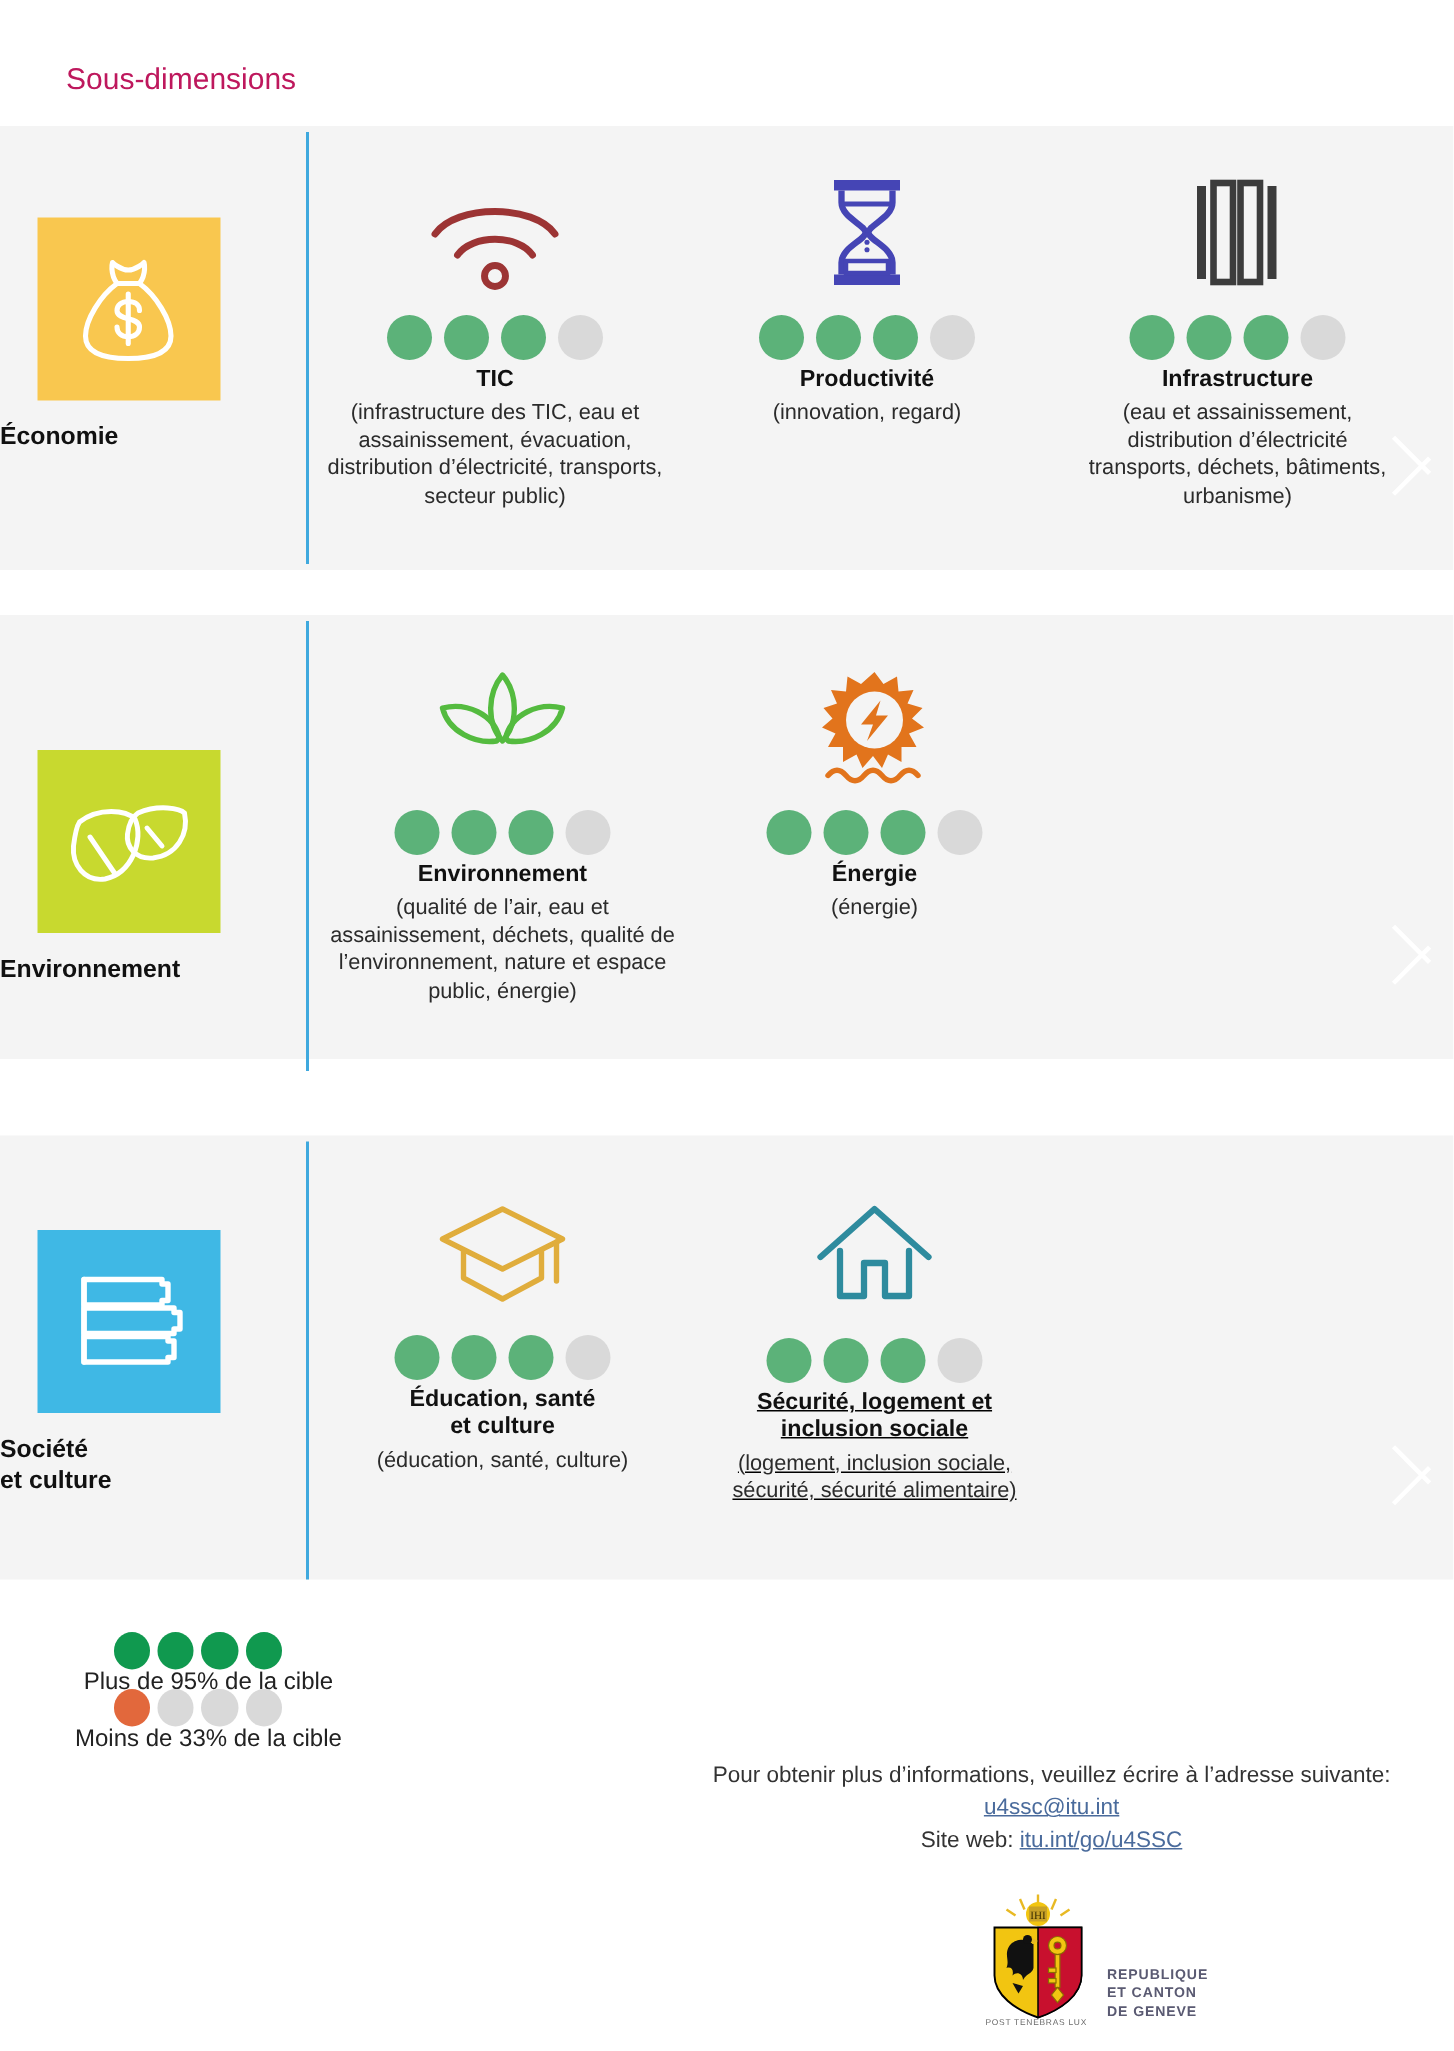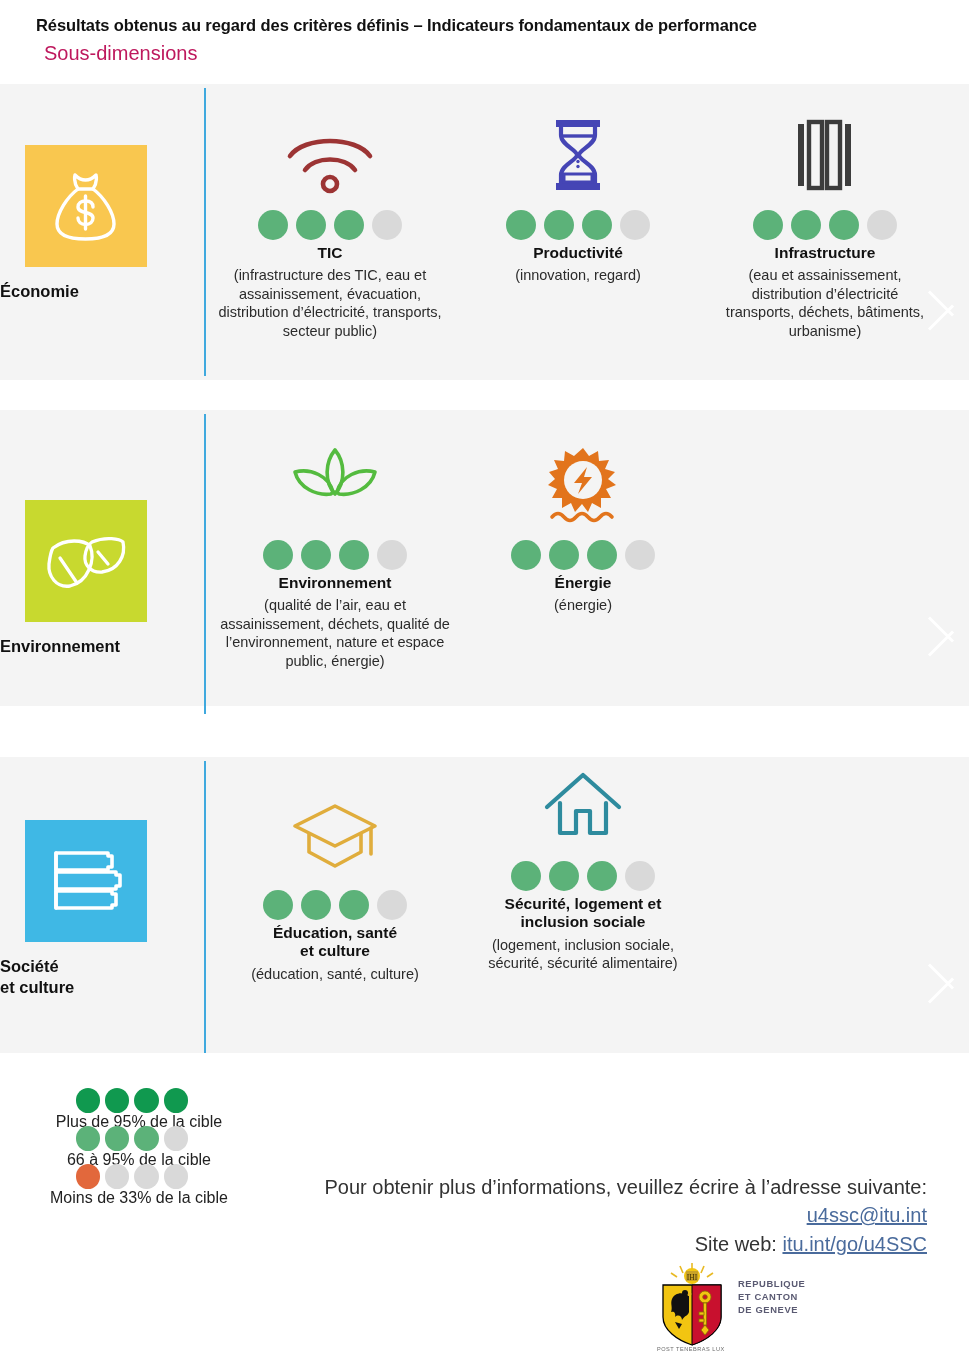--- a/index.html
+++ b/index.html
@@ -78,45 +78,44 @@
 
   
   .legend { position:absolute; left:36px; top:1088px; }
   .legend-row { display:flex; align-items:center; height:38px;flex-direction:column; }
   .legend-dots { display:flex; gap:5px; width:112px; }
   .legend-dots .dot { width:25px; height:25px; }
   .legend-text { margin-left:14px; font-size:16px; color:#222; }
 
   
   .contact {
-    position:absolute; right:42px; top:1173px; text-align:right;
-    font-size:20px; color:#333; line-height:1.42;
+    position:absolute; right:42px; top:1173px; text-align:center;
+    font-size:15px; color:#333; line-height:1.42;
   }
   .contact a { color:#4A6B9C; text-decoration:underline; }
 
   
   .logos { position:absolute; left:655px; top:1262px; width:310px; height:100px; }
-  .logo-geneve { position:absolute; left:0; top:0; display:flex; align-items:flex-start; }
+  .logo-geneve { position:absolute; left:0; top:0; display:flex; align-items:flex-end; }
   .geneve-text {
     margin-left:9px; margin-top:16px; font-size:9.4px; font-weight:bold;
     color:#5A5A72; line-height:1.36; letter-spacing:0.6px; text-align:left;
   }
   .post-tenebras {
     position:absolute; left:2px; top:84px; font-size:5.6px; color:#6b6b6b;
     letter-spacing:0.5px;
   }
   .logo-itu { position:absolute; left:188px; top:4px; }
 </style>
 </head>
 <body>
 
 <div class="page">
 
   <div class="header">
-    <div class="title">Résultats obtenus au regard des critères définis – Indicateurs fondamentaux de performance</div>
     <div class="subtitle">Sous-dimensions</div>
   </div>
 
   <div class="band" id="band-economie">
     <div class="chev" style="right:0px; top:200px;"></div>
   </div>
   <div class="band" id="band-environnement">
     <div class="chev" style="right:0px; top:200px;"></div>
   </div>
   <div class="band" id="band-societe">
@@ -278,21 +277,21 @@
       <span class="dot d-green"></span>
       <span class="dot d-gray"></span>
     </div>
     <div class="sub-title">
       <div>Éducation, santé</div>
       <div>et culture</div>
     </div>
     <div class="sub-desc">(éducation, santé, culture)</div>
   </div>
 
-  <div class="sub" style="left:472px; top:761px; width:222px;">
+  <div class="sub" style="left:472px; top:792px; width:222px;text-decoration:underline;">
     <div class="sub-icon">
       <svg width="80" height="76" viewBox="0 0 80 76">
         <path d="M4 38 L40 6 L76 38" fill="none" stroke="#2E8B9E" stroke-width="4.2" stroke-linecap="round" stroke-linejoin="round"></path>
         <path d="M17 34 L17 64 L33 64 L33 42 L47 42 L47 64 L63 64 L63 34" fill="none" stroke="#2E8B9E" stroke-width="4.2" stroke-linecap="round" stroke-linejoin="round"></path>
       </svg>
     </div>
     <div class="dots">
       <span class="dot d-green"></span>
       <span class="dot d-green"></span>
       <span class="dot d-green"></span>
@@ -307,29 +306,20 @@
 
   <div class="legend">
     <div class="legend-row">
       <div class="legend-dots">
         <span class="dot d-darkgreen"></span>
         <span class="dot d-darkgreen"></span>
         <span class="dot d-darkgreen"></span>
         <span class="dot d-darkgreen"></span>
       </div>
       <div class="legend-text">Plus de 95% de la cible</div>
-    </div>
-    <div class="legend-row">
-      <div class="legend-dots">
-        <span class="dot d-green"></span>
-        <span class="dot d-green"></span>
-        <span class="dot d-green"></span>
-        <span class="dot d-gray"></span>
-      </div>
-      <div class="legend-text">66 à 95% de la cible</div>
     </div>
     <div class="legend-row">
       <div class="legend-dots">
         <span class="dot d-orange"></span>
         <span class="dot d-gray"></span>
         <span class="dot d-gray"></span>
         <span class="dot d-gray"></span>
       </div>
       <div class="legend-text">Moins de 33% de la cible</div>
     </div>

